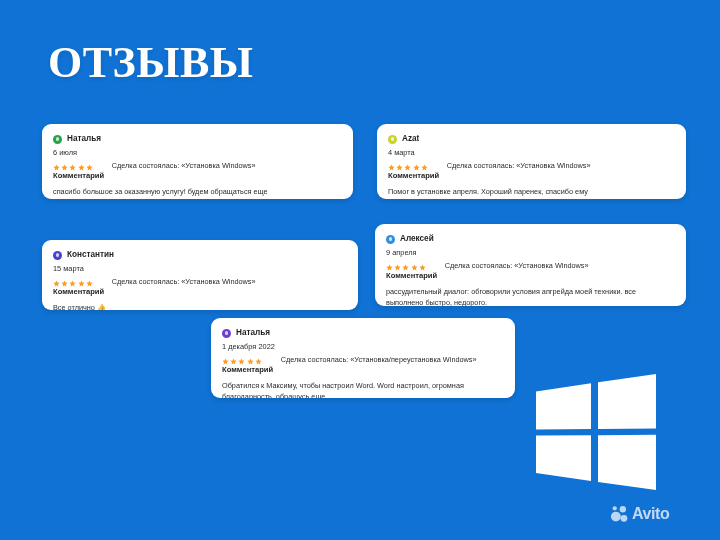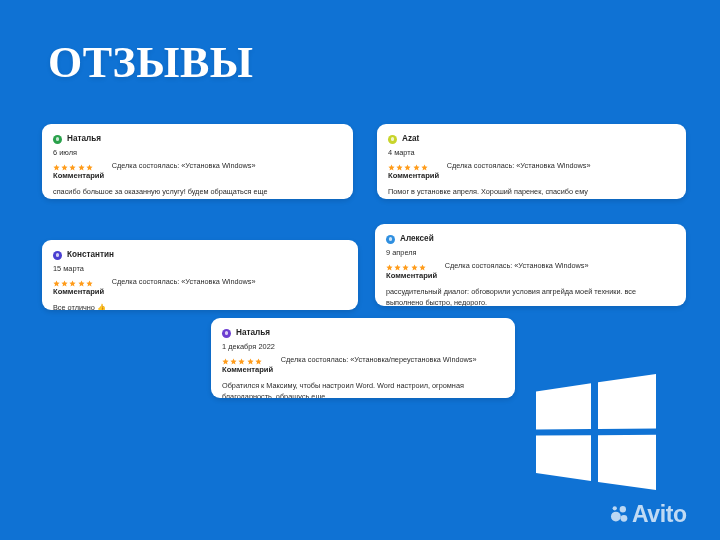--- a/index.html
+++ b/index.html
@@ -145,21 +145,21 @@
     position: absolute;
     left: 610px;
     top: 503px;
     display: flex;
     align-items: center;
     gap: 3px;
     opacity: 0.82;
   }
   .avito-mark { width: 19px; height: 19px; display: block; }
   .avito-word {
-    font-size: 23px;
+    font-size: 16px;
     font-weight: 700;
     color: rgba(255,255,255,0.90);
     line-height: 22px;
     letter-spacing: -0.4px;
   }
 </style>
 </head>
 <body>
 
 <div class="stage">

